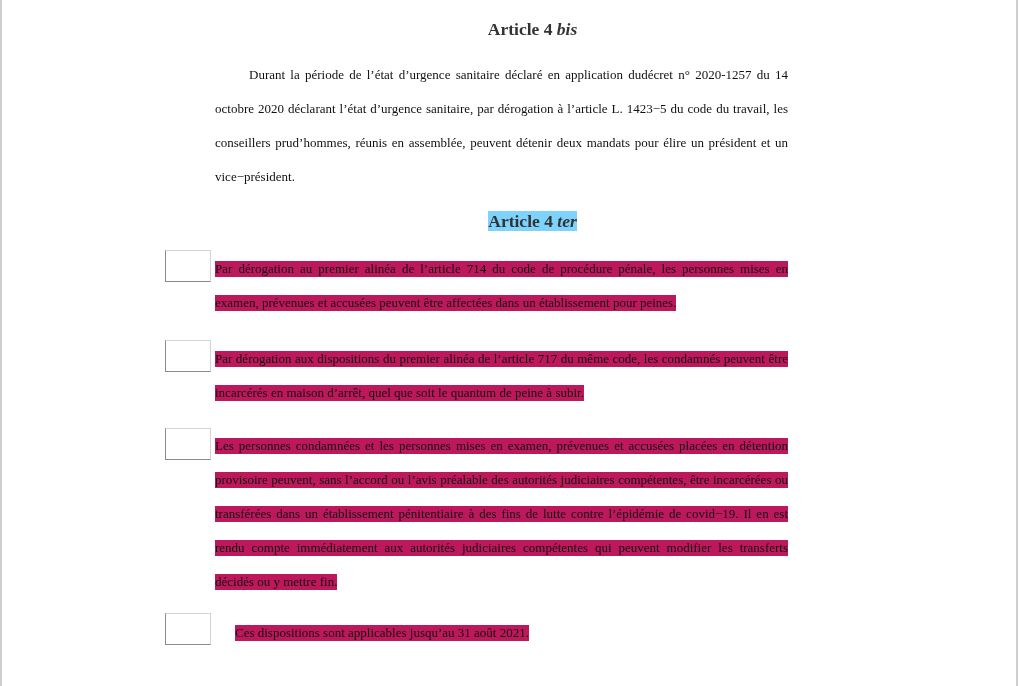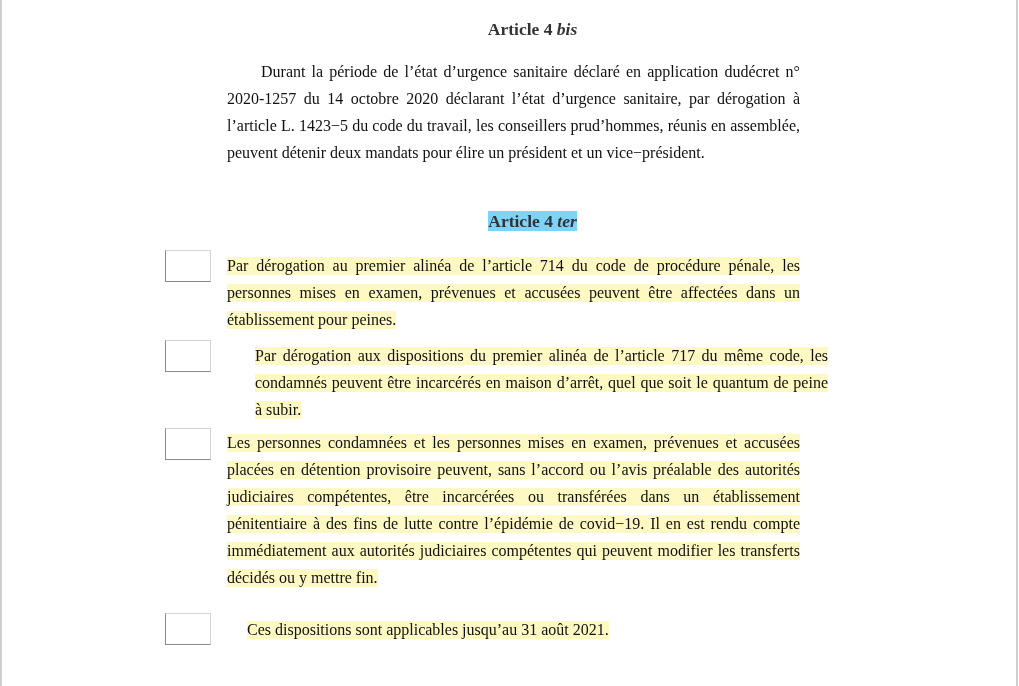--- a/index.html
+++ b/index.html
@@ -9,25 +9,25 @@
   }
   .edge-left { position:absolute; left:0; top:0; width:2px; height:686px; background:#cfcfcf; }
   .edge-right { position:absolute; left:1016px; top:0; width:2px; height:686px; background:#cfcfcf; }
   .heading {
     position:absolute; left:0; width:1019px; text-align:center;
     font-weight:bold; font-size:17.5px; color:#333;padding-left:23px;
   }
   .heading i { font-style:italic; }
   .hl { background:#7dd3fc; }
   .para {
-    position:absolute; left:227px; width:573px;
-    font-size:16px; line-height:27px; text-align:justify; text-align-last:left;
+    position:absolute; left:215px; width:573px;
+    font-size:13px; line-height:34px; text-align:justify; text-align-last:left;
   }
   .para.indent { text-indent:34px; }
-  .para.hlp span.t { background:#fef9c3; box-decoration-break:clone; -webkit-box-decoration-break:clone; padding:0 0 1px 0; }
+  .para.hlp span.t { background:#be185d; box-decoration-break:clone; -webkit-box-decoration-break:clone; padding:0 0 1px 0; }
   .box {
     position:absolute; left:165px; width:44px; height:30px;
     border:1px solid #d4d4d4; border-left-color:#8a8a8a; border-bottom-color:#8a8a8a; background:#fff;
   }
 </style>
 </head>
 <body>
 
 <div class="edge-left"></div>
 <div class="edge-right"></div>
@@ -43,21 +43,21 @@
 <div class="heading" style="top:211px;">
   <span class="hl"><span>Article 4 </span><i>ter</i></span>
 </div>
 
 <div class="box" style="top:250px;"></div>
 <div class="para hlp" style="top:252px;">
   <span class="t">Par dérogation au premier alinéa de l’article 714 du code de procédure pénale, les personnes mises en examen, prévenues et accusées peuvent être affectées dans un établissement pour peines.</span>
 </div>
 
 <div class="box" style="top:340px;"></div>
-<div class="para hlp" style="top:342px;margin-left:28px;">
+<div class="para hlp" style="top:342px;">
   <span class="t">Par dérogation aux dispositions du premier alinéa de l’article 717 du même code, les condamnés peuvent être incarcérés en maison d’arrêt, quel que soit le quantum de peine à subir.</span>
 </div>
 
 <div class="box" style="top:428px;"></div>
 <div class="para hlp" style="top:429px;">
   <span class="t">Les personnes condamnées et les personnes mises en examen, prévenues et accusées placées en détention provisoire peuvent, sans l’accord ou l’avis préalable des autorités judiciaires compétentes, être incarcérées ou transférées dans un établissement pénitentiaire à des fins de lutte contre l’épidémie de covid−19. Il en est rendu compte immédiatement aux autorités judiciaires compétentes qui peuvent modifier les transferts décidés ou y mettre fin.</span>
 </div>
 
 <div class="box" style="top:613px;"></div>
 <div class="para hlp" style="top:616px;padding-left:20px;">

